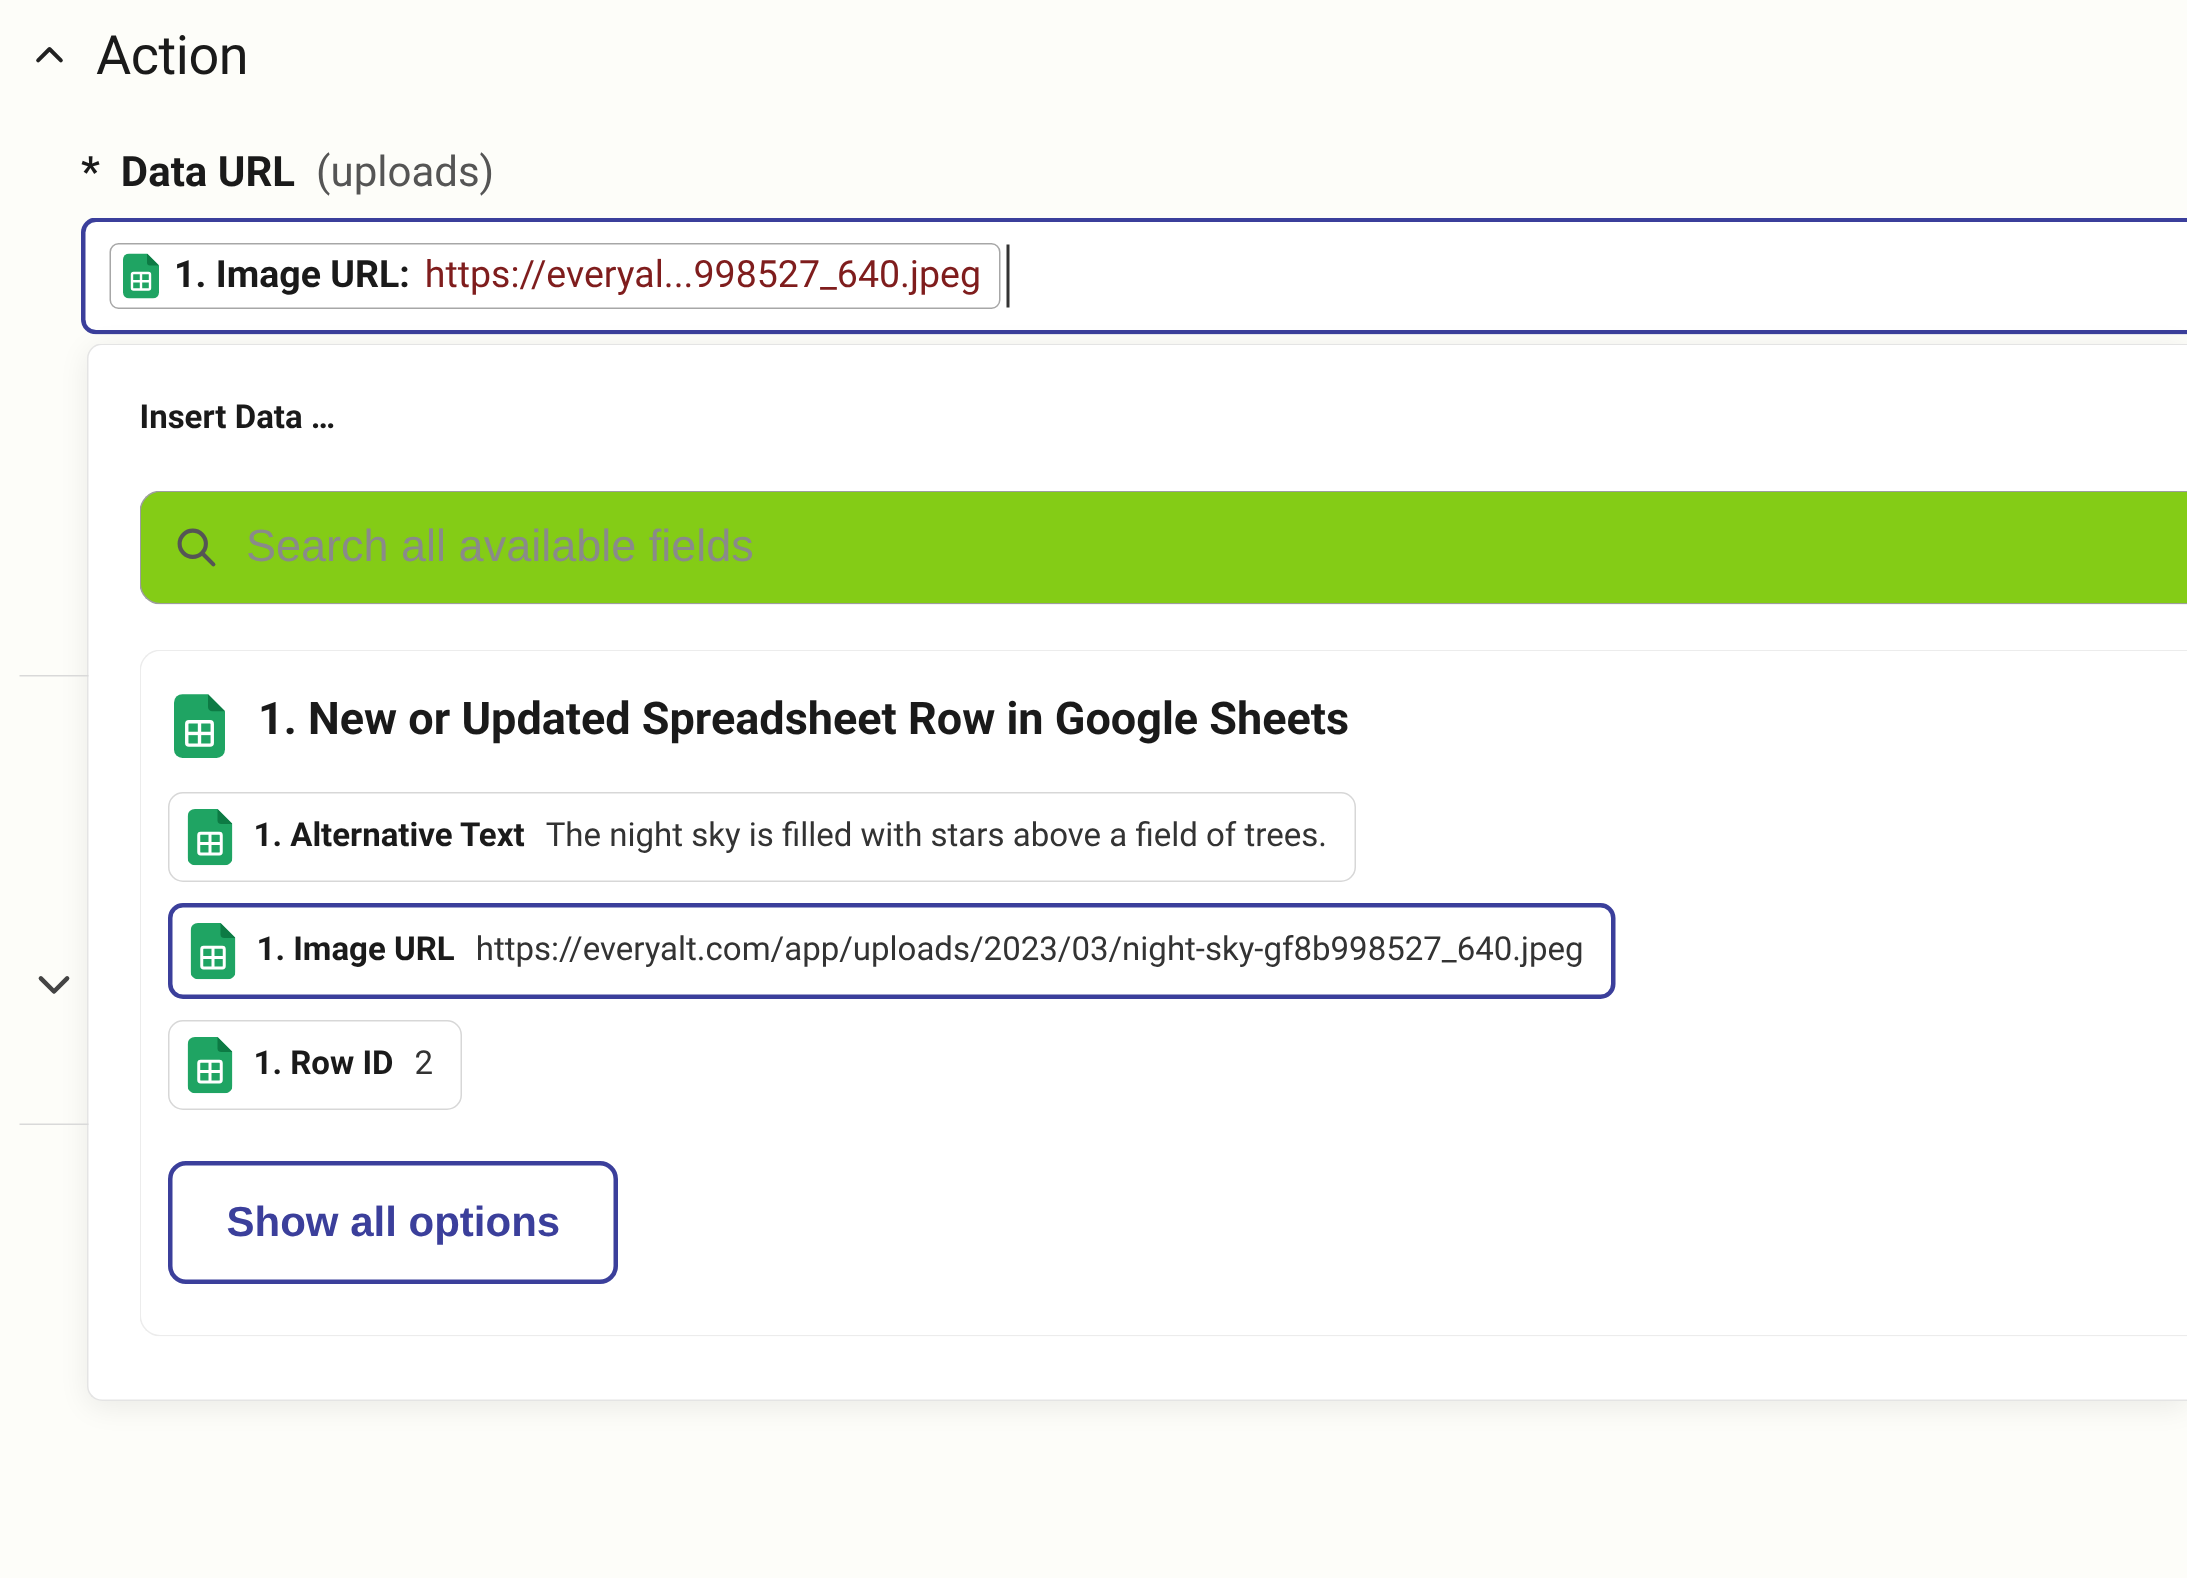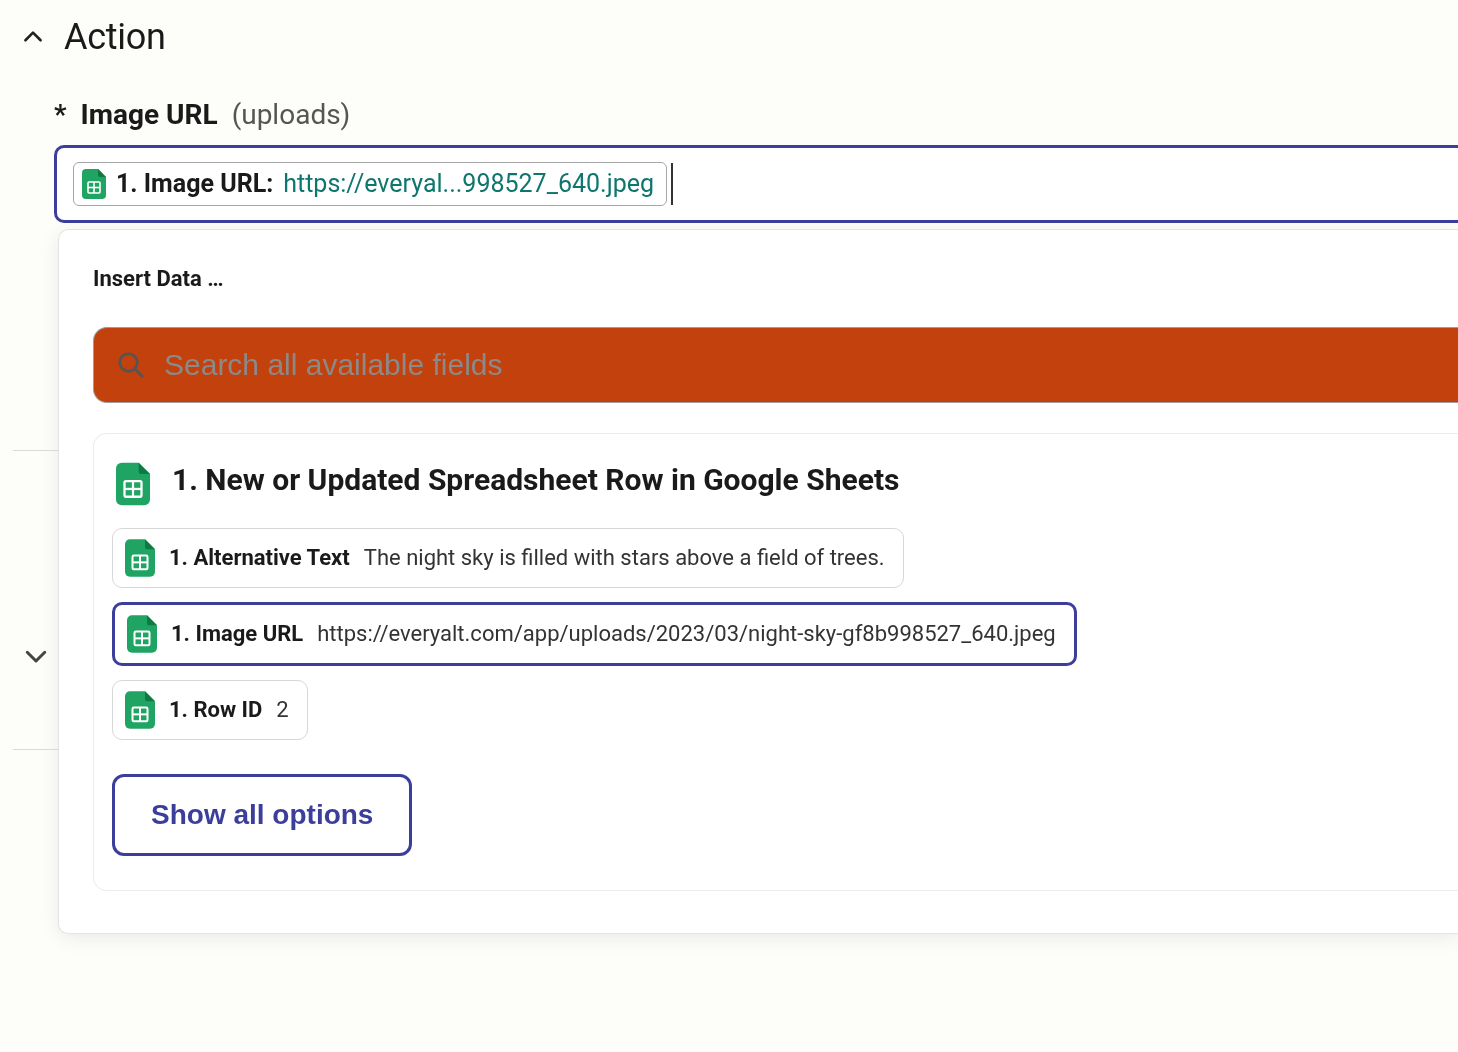--- a/index.html
+++ b/index.html
@@ -59,21 +59,21 @@
     align-items: center;
     gap: 10px;
     background: #fff;
     border: 1.5px solid #a7a7a7;
     border-radius: 6px;
     padding: 6px 12px 6px 8px;
     font-size: 25px;
     line-height: 1.2;
   }
   .pill-label { font-weight: 700; }
-  .pill-value { color: #0f766e; font-weight: 400; }
+  .pill-value { color: #7f1d1d; font-weight: 400; }
   .cursor-bar {
     width: 2px; height: 42px; background:#333;
     margin-left:4px;
   }
   
   .sheets-icon {
     width: 24px; height: 30px;
     display: inline-block;
     flex: 0 0 auto;
   }
@@ -101,21 +101,21 @@
     margin-bottom: 36px;
   }
   .search-box {
     display:flex;
     align-items:center;
     gap:18px;
     border:1.5px solid #9d9d9d;
     border-right:none;
     border-radius:14px 0 0 14px;
     padding:20px 20px 20px 22px;
-    background:#c2410c;
+    background:#84cc16;
   }
   .search-box input {
     border:none;
     outline:none;
     font-size:30px;
     color:#222;
     width:100%;
     background:transparent;
   }
   .search-box input::placeholder { color:#8a8a8a; }
@@ -226,21 +226,21 @@
     <span class="chevron">
       <svg width="26" height="26">
           <use href="#chevUp"></use>
         </svg>
     </span>
     <h2 class="section-title">Action</h2>
   </div>
 
   <div class="field-label-row">
     <span class="asterisk">*</span>
-    <span class="field-label">Image URL</span>
+    <span class="field-label">Data URL</span>
     <span class="required-hint">(uploads)</span>
   </div>
 
   <div class="input-wrap">
     <span class="pill">
       <span class="sheets-icon">
         <svg width="24" height="30">
             <use href="#sheetsGlyph"></use>
           </svg>
       </span>

